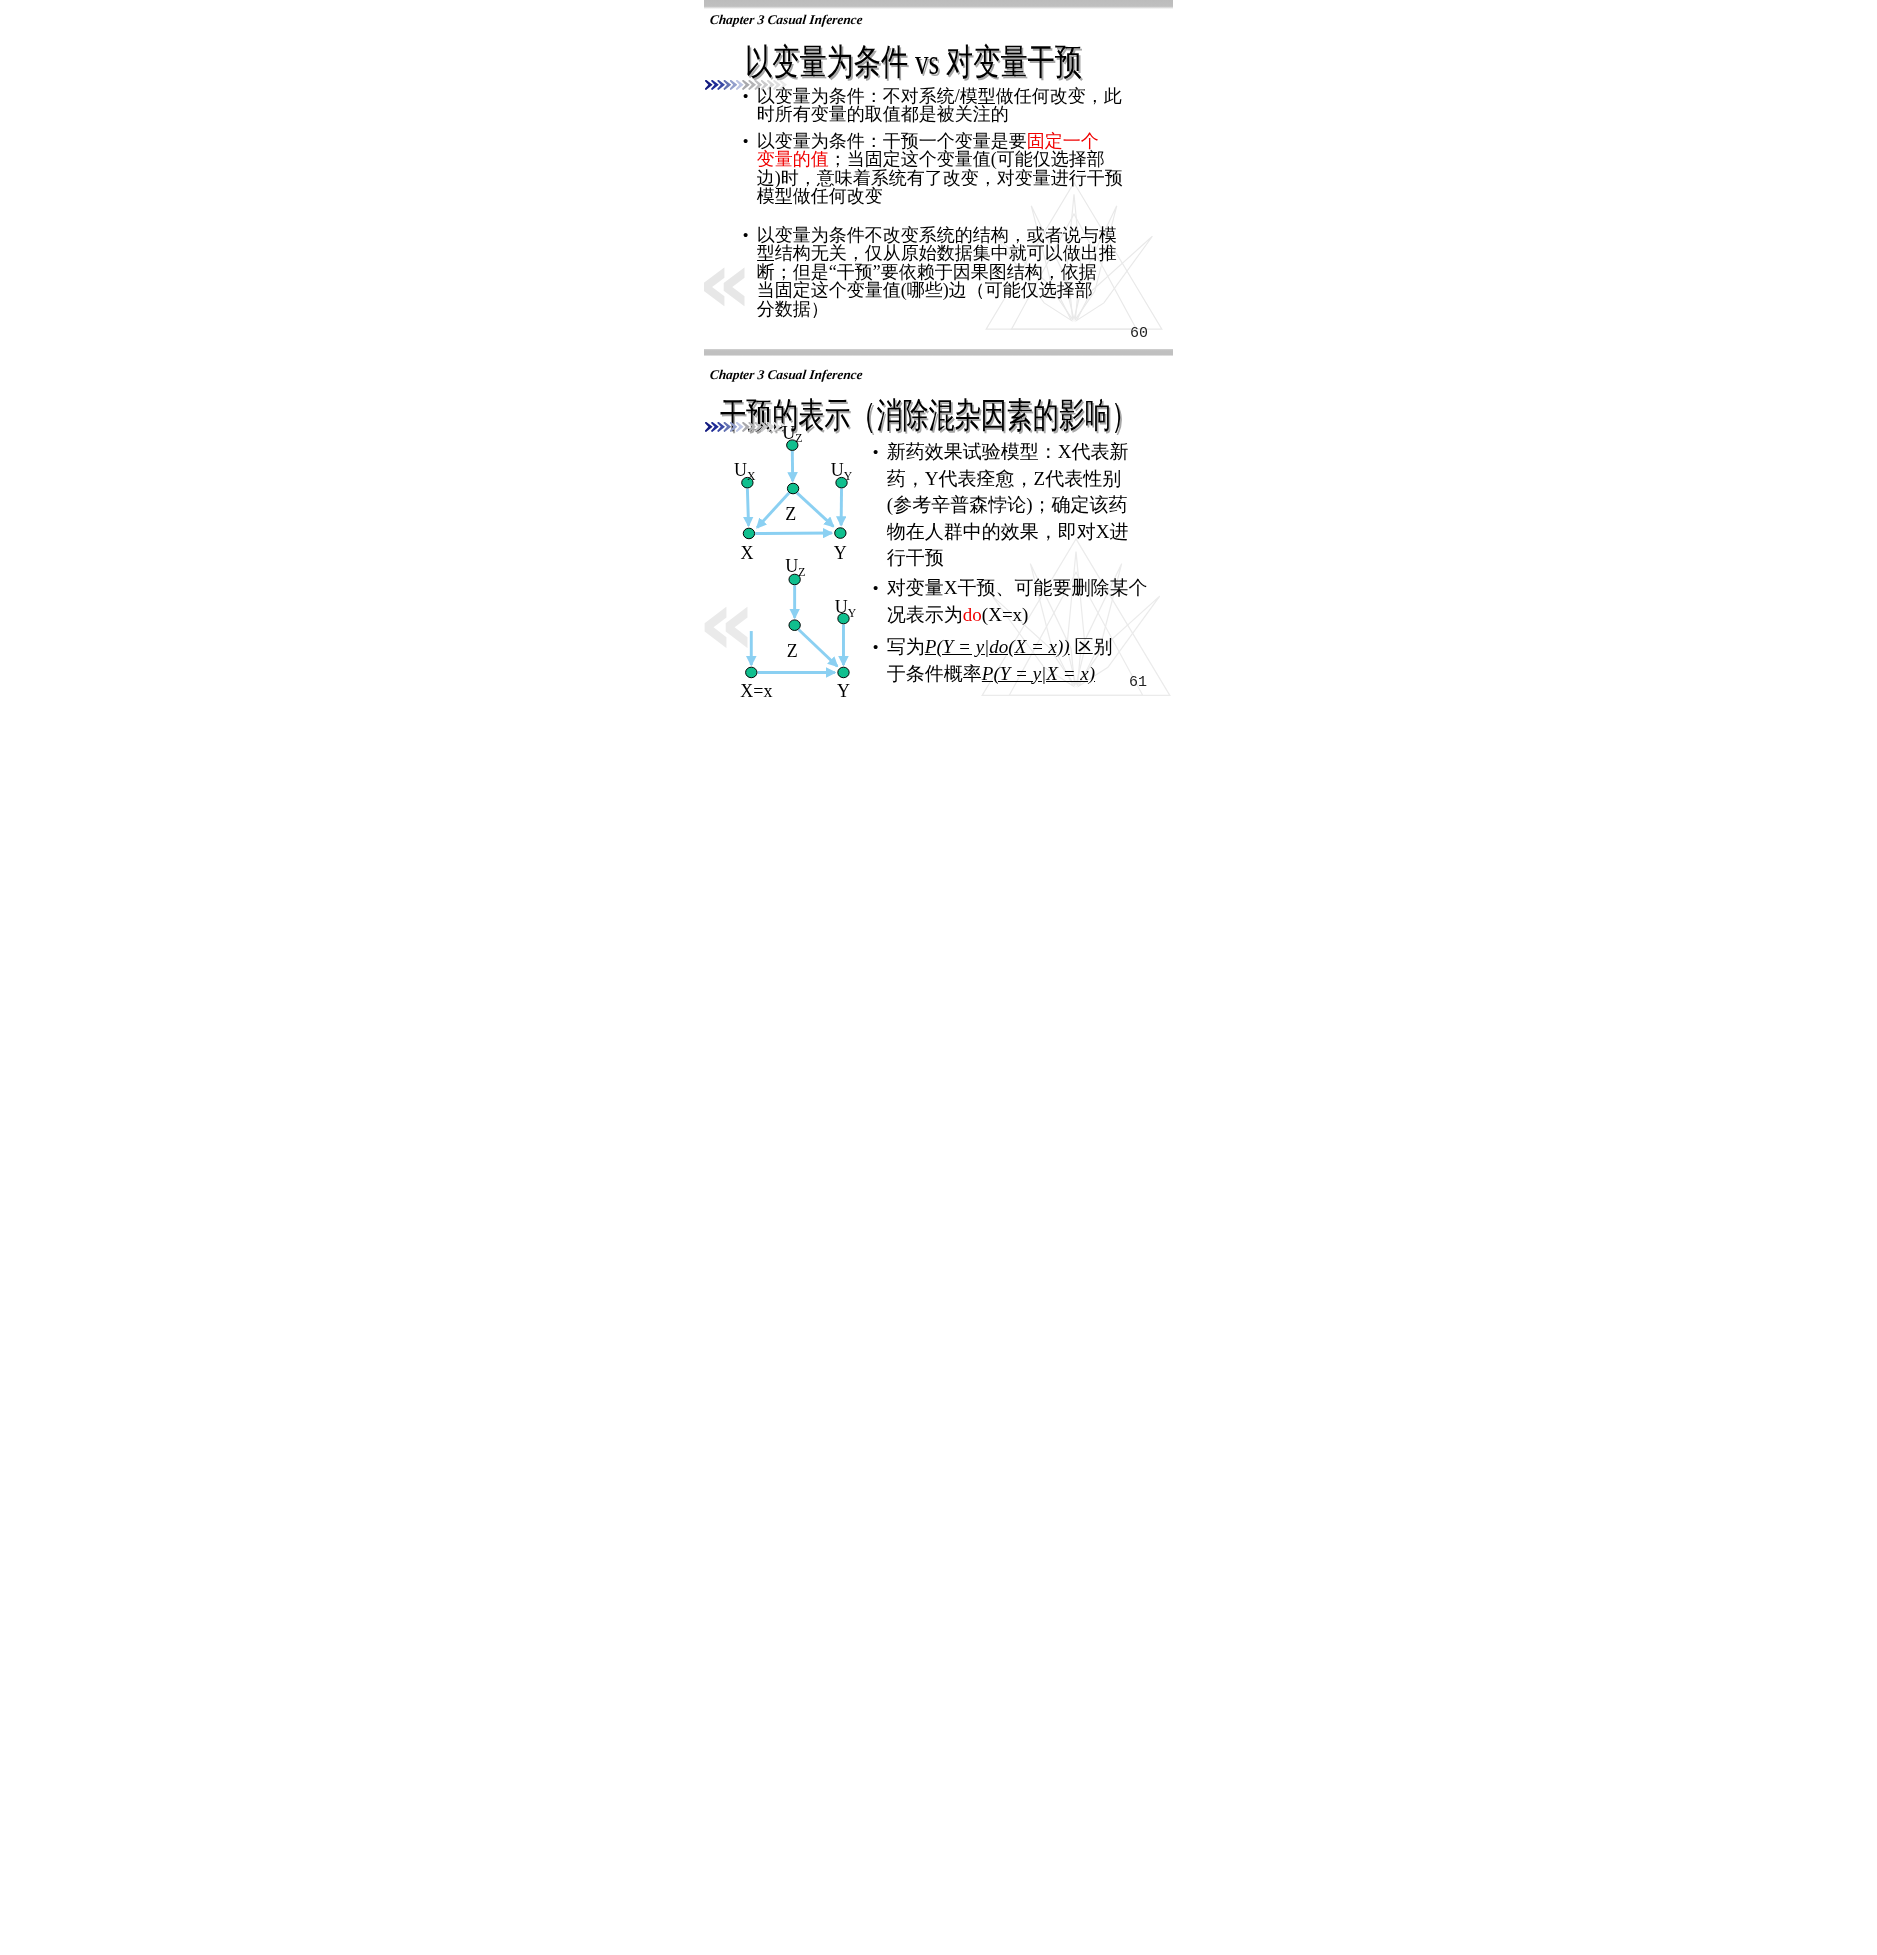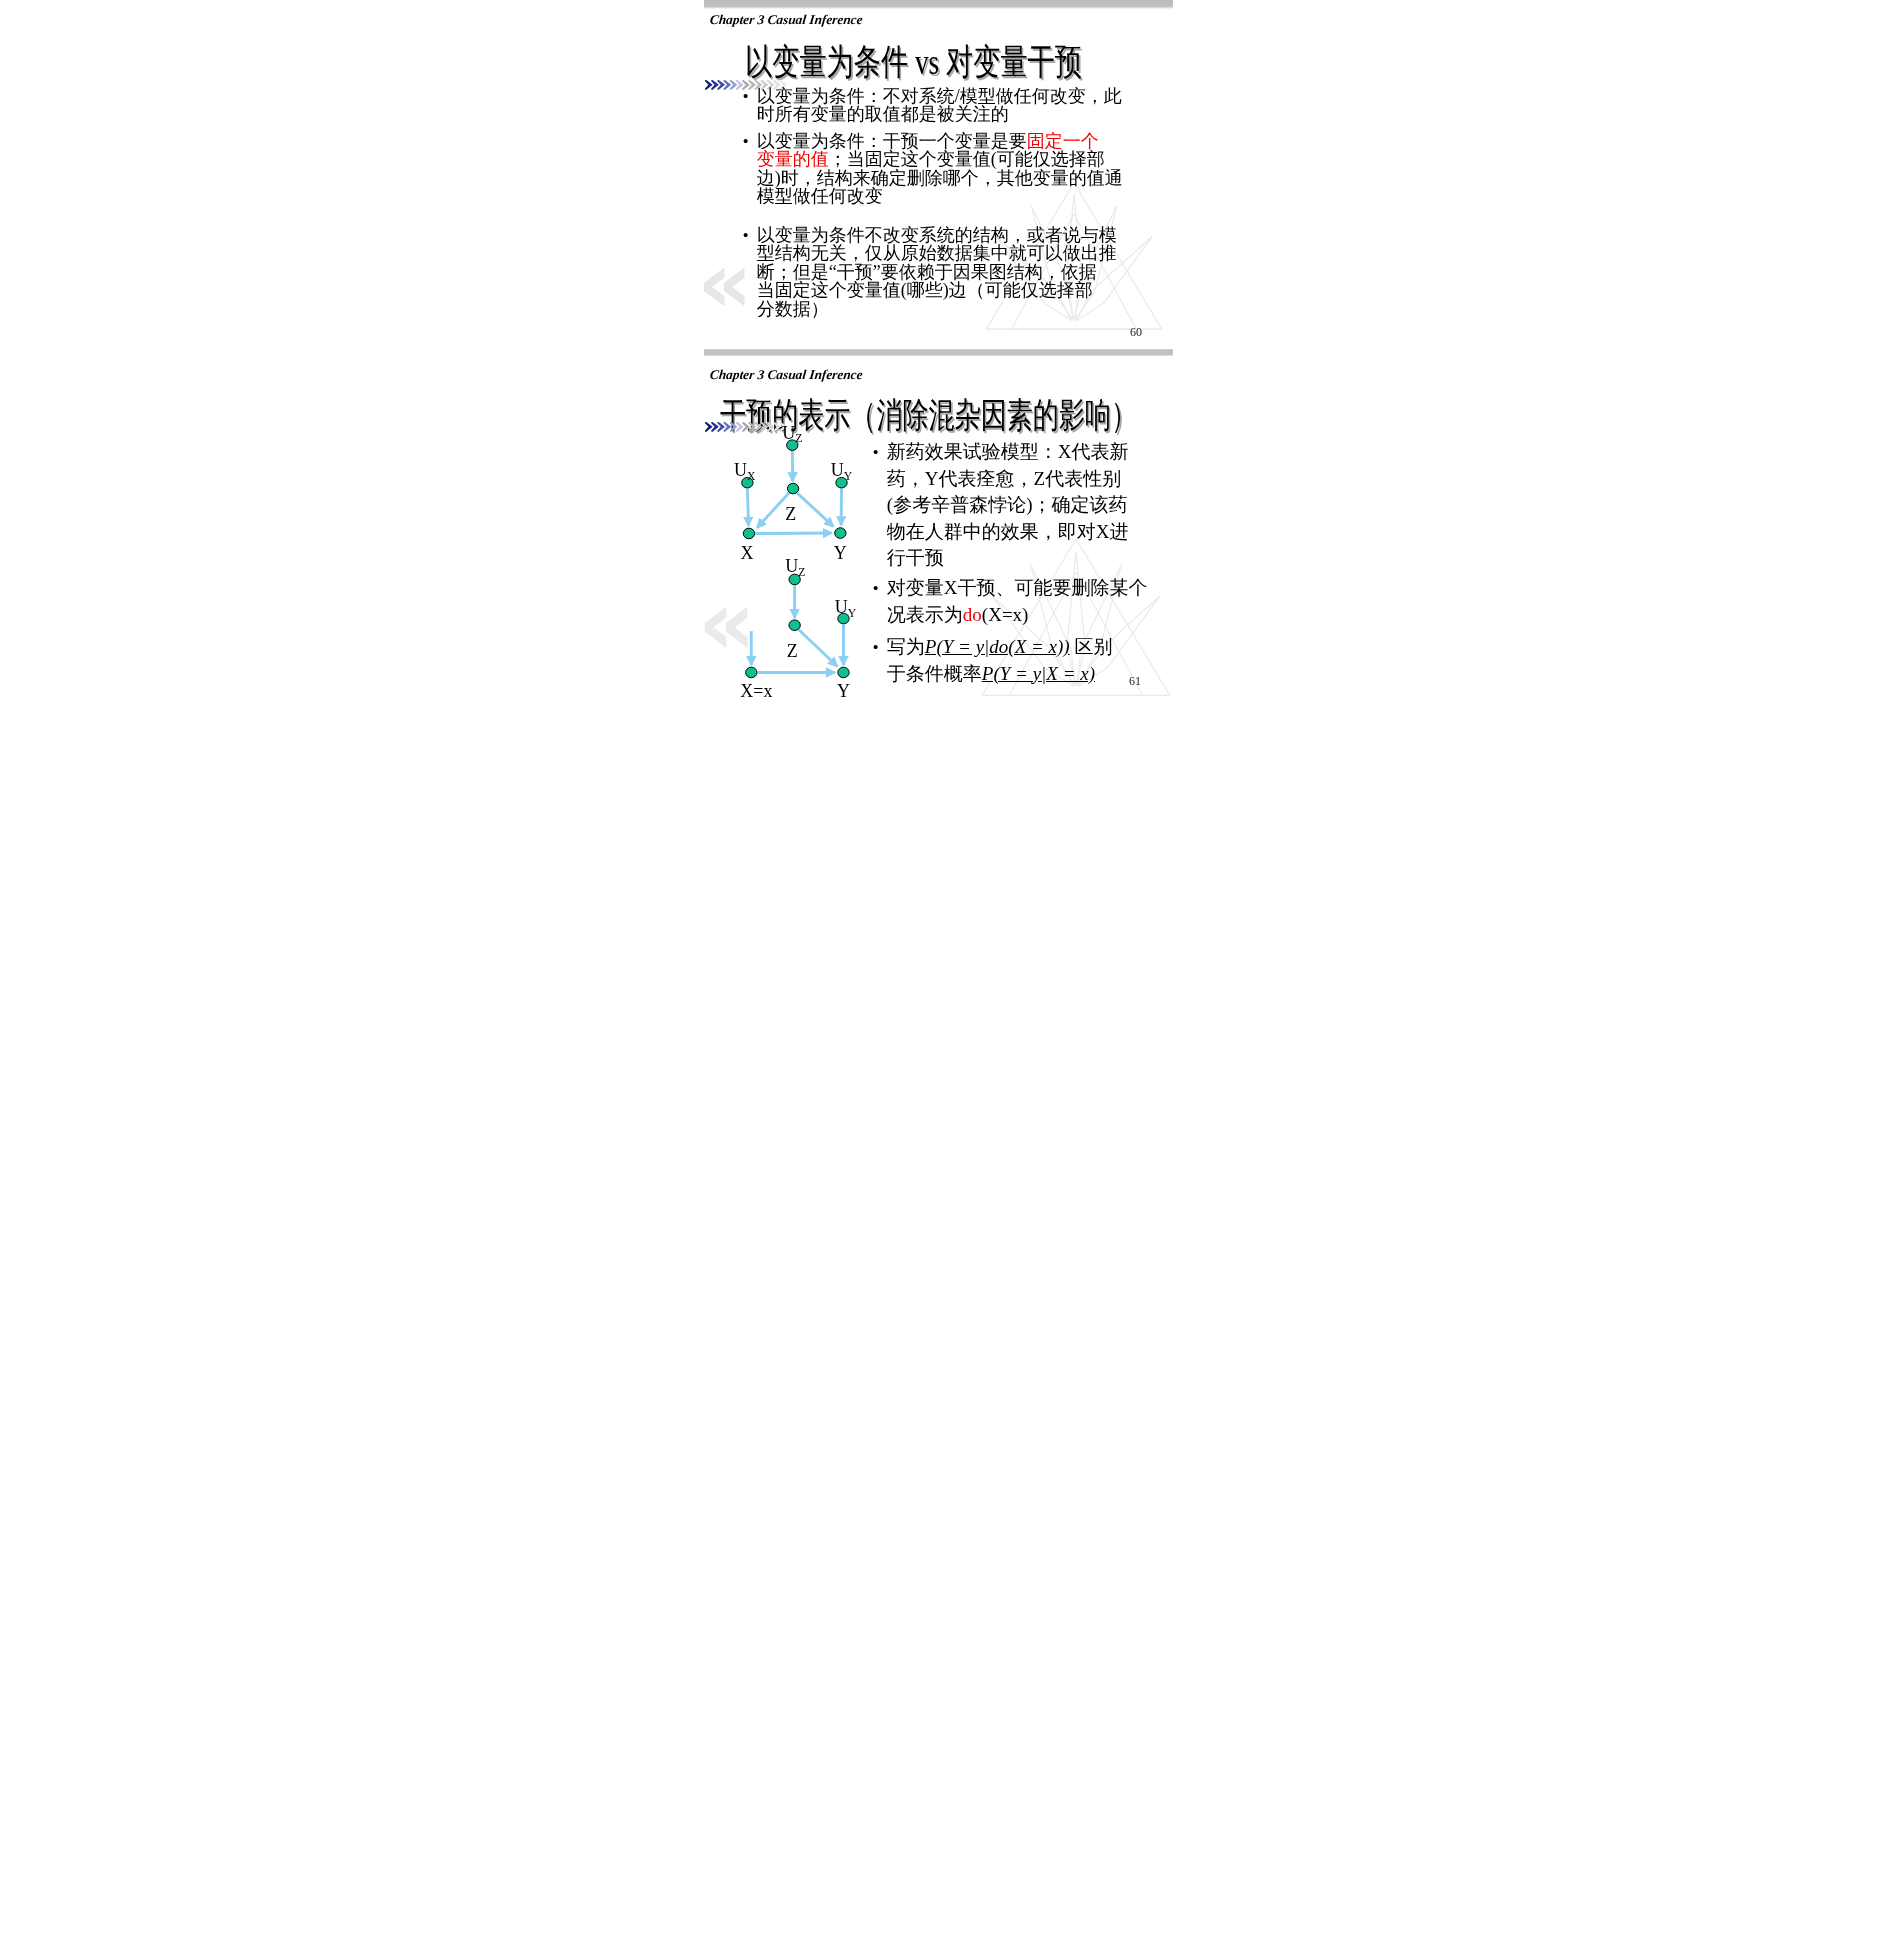--- a/index.html
+++ b/index.html
@@ -31,21 +31,21 @@
   .bullet{position:absolute;display:flex;z-index:2;}
   .bullet-dot{font-family:"Liberation Sans",sans-serif;font-size:15px;margin-right:8.6px;}
   .b-s1{left:39px;font-size:18px;line-height:18.4px;}
   .b-s2{left:169px;font-size:19px;line-height:26.6px;}
   #s1b1{top:87px;} #s1b2{top:132px;} #s1b3{top:226px;}
   #s2b1{top:439px;} #s2b2{top:575px;} #s2b3{top:634px;}
   .bullet-line{white-space:nowrap;}
   .red{color:#f00000;}
   .math{font-style:italic;text-decoration:underline;}
   
-  .pagenum{position:absolute;font-family:Liberation Serif, serif;font-size:12px;color:#222;z-index:2;}
+  .pagenum{position:absolute;font-family:Liberation Mono, monospace;font-size:15px;color:#222;z-index:2;}
   #pg60{left:426px;top:325px;}
   #pg61{left:425px;top:674px;text-align:right;}
   
   svg.diagram{position:absolute;left:0;z-index:2;overflow:visible;}
   #dg1{top:422px;} #dg2{top:555px;}
   
   .wm{position:absolute;z-index:0;user-select:none;pointer-events:none;}
   .wm-guillemet{color:#e7e7e7;font-family:"DejaVu Sans",sans-serif;line-height:1;font-weight:bold;}
   #wmL1{left:-7px;top:239px;font-size:86px;}
   #wmL2{left:-6.3px;top:578px;font-size:90px;color:#eaeaea;}
@@ -110,21 +110,21 @@
       <div>
         <div class="bullet-line"><span>以变量为条件：不对系统/模型做任何改变，此</span></div>
         <div class="bullet-line"><span>时所有变量的取值都是被关注的</span></div>
       </div>
     </div>
   <div class="bullet b-s1" id="s1b2">
       <span class="bullet-dot">•</span>
       <div>
         <div class="bullet-line"><span>以变量为条件：干预一个变量是要</span><span class="red">固定一个</span></div>
         <div class="bullet-line"><span class="red">变量的值</span><span>；当固定这个变量值(可能仅选择部</span></div>
-        <div class="bullet-line"><span>边)时，结构来确定删除哪个，其他变量的值通</span></div>
+        <div class="bullet-line"><span>边)时，意味着系统有了改变，对变量进行干预</span></div>
         <div class="bullet-line"><span>模型做任何改变</span></div>
       </div>
     </div>
   <div class="bullet b-s1" id="s1b3">
       <span class="bullet-dot">•</span>
       <div>
         <div class="bullet-line"><span>以变量为条件不改变系统的结构，或者说与模</span></div>
         <div class="bullet-line"><span>型结构无关，仅从原始数据集中就可以做出推</span></div>
         <div class="bullet-line"><span>断；但是“干预”要依赖于因果图结构，依据</span></div>
         <div class="bullet-line"><span>当固定这个变量值(哪些)边（可能仅选择部</span></div>

